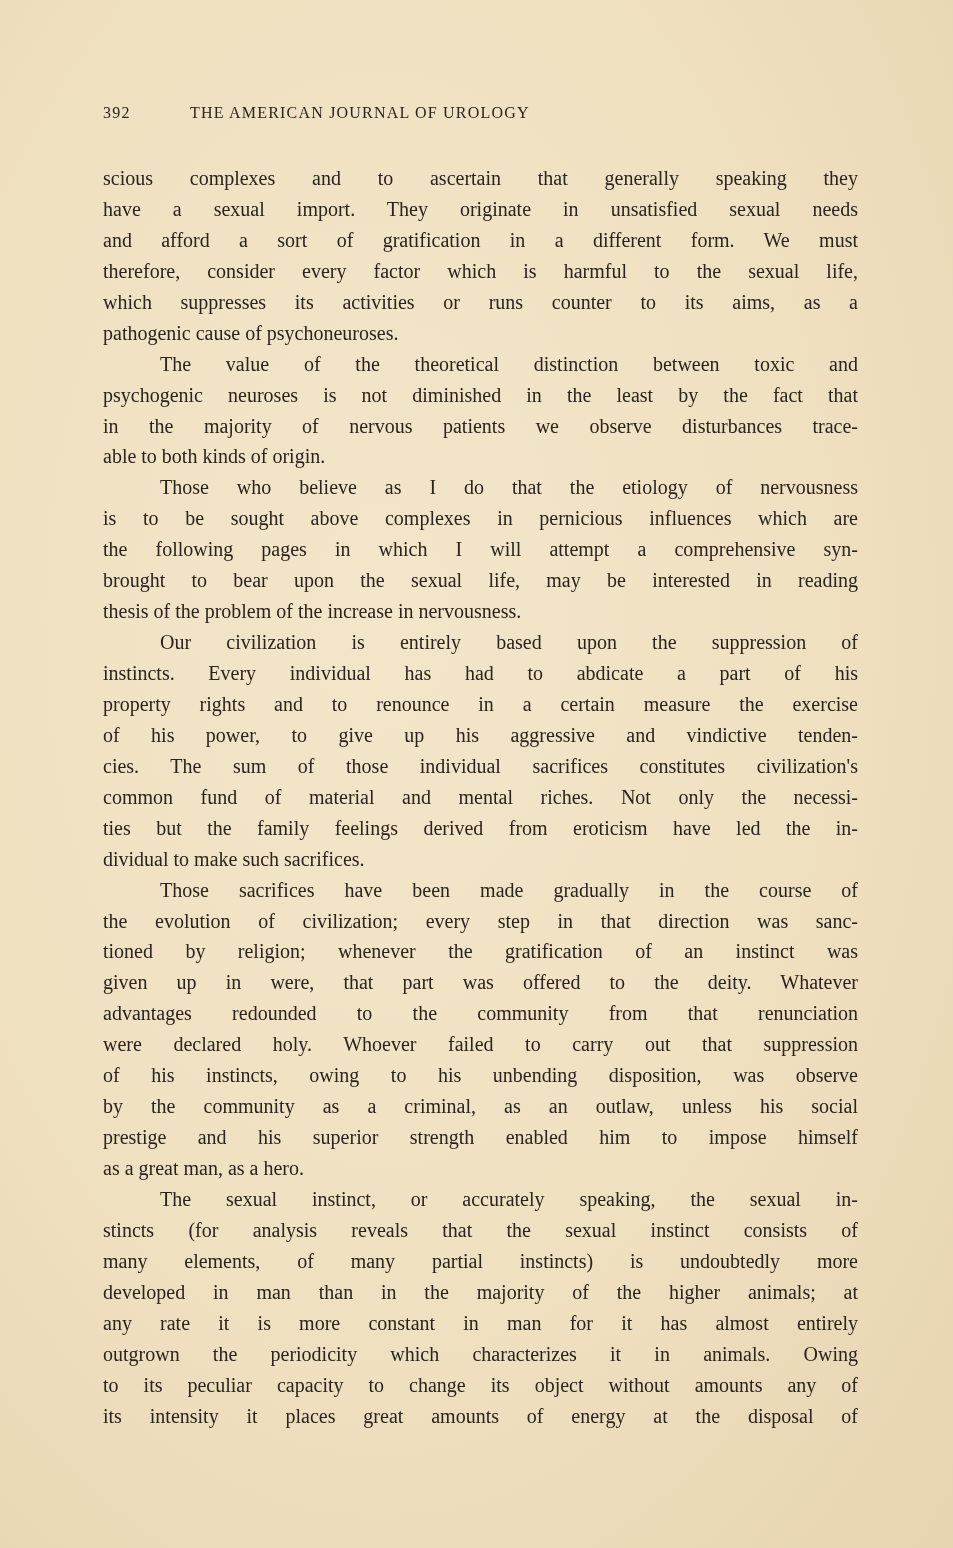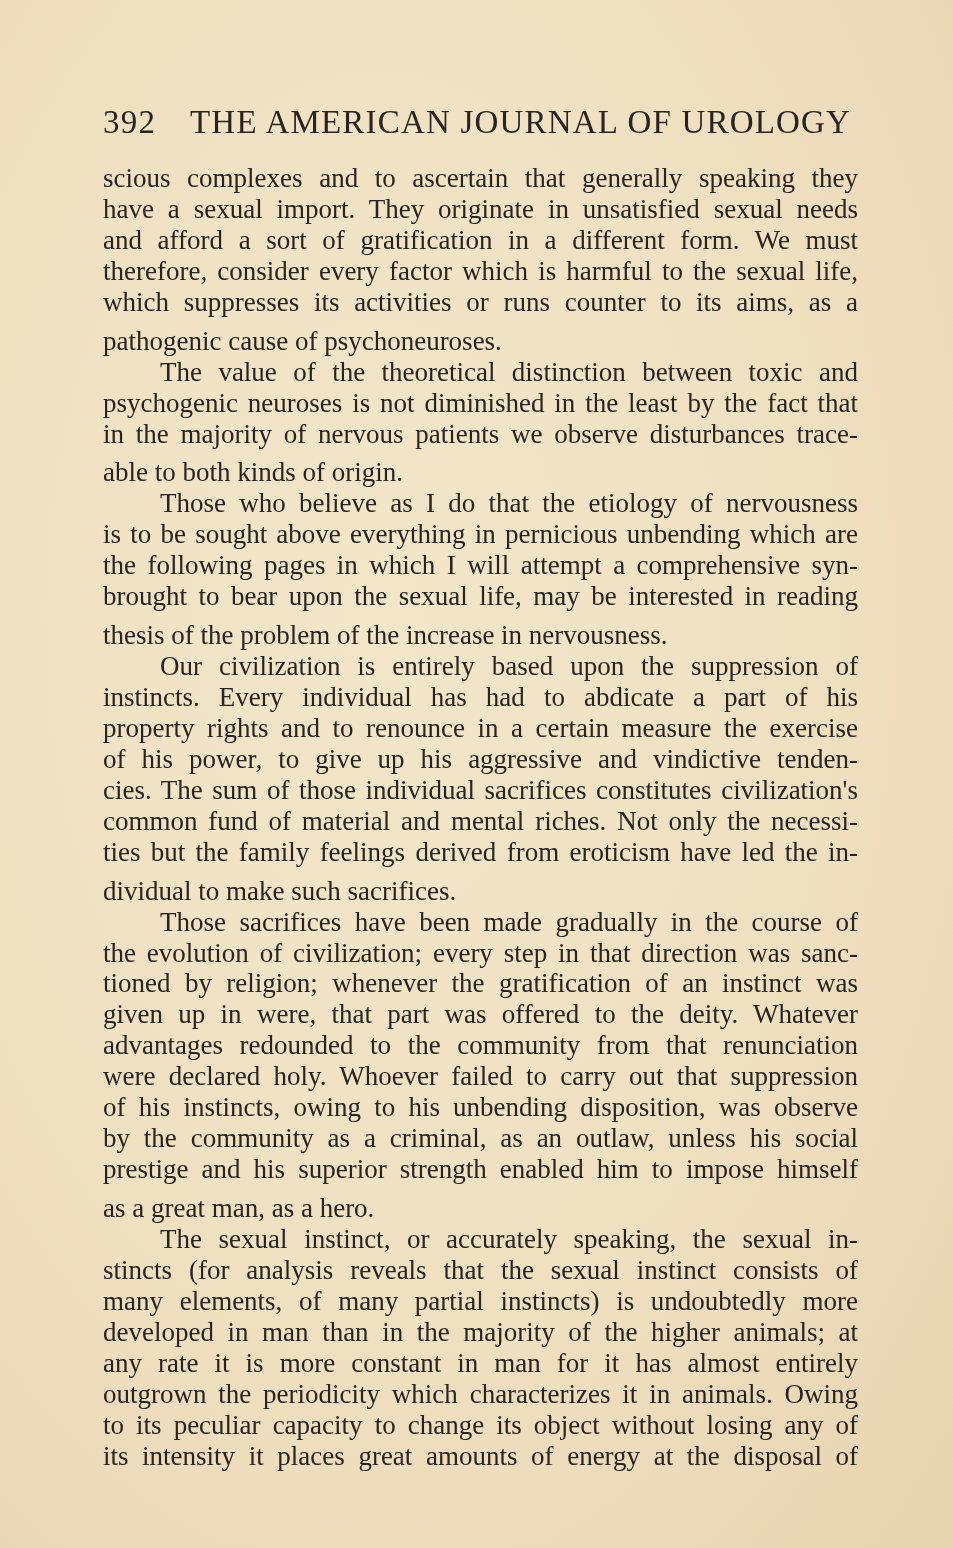--- a/index.html
+++ b/index.html
@@ -5,33 +5,33 @@
   html, body { margin: 0; padding: 0; }
   body {
     width: 953px; height: 1548px; overflow: hidden;
     background: radial-gradient(ellipse at 40% 40%, #f3e6c9 0%, #efe0c0 55%, #e7d4b0 100%);
     font-family: "Liberation Serif", "DejaVu Serif", serif;
     color: #2a2420;
   }
   .page { position: relative; width: 953px; height: 1548px; }
   .header {
     position: absolute; left: 103px; top: 104px; width: 720px; height: 34px;
-    font-size: 33px; letter-spacing: 1.2px; white-space: nowrap;
+    font-size: 16px; letter-spacing: 1.2px; white-space: nowrap;
   }
   .page-number { position: absolute; left: 0; top: 0; }
   .running-head { position: absolute; left: 87px; top: 0; }
   .body-text {
     position: absolute; left: 103px; top: 163px; width: 755px;
   }
   .line {
     display: block; height: 30.95px; line-height: 30.95px;
-    font-size: 27px; white-space: nowrap;
+    font-size: 20px; white-space: nowrap;
     text-align: justify; text-align-last: justify;
   }
-  .line.last { text-align-last: left; margin-top: 8px; }
+  .line.last { text-align-last: left; }
   .line.indent { padding-left: 57px; font-family: Liberation Serif, serif; }
 </style>
 </head>
 <body>
 
 <div class="page">
   <div class="header">
     <span class="page-number">392</span>
     <span class="running-head">THE AMERICAN JOURNAL OF UROLOGY</span>
   </div>
@@ -45,21 +45,21 @@
         <span class="line last">pathogenic cause of psychoneuroses.</span>
       </div>
       <div>
         <span class="line indent">The value of the theoretical distinction between toxic and</span>
         <span class="line">psychogenic neuroses is not diminished in the least by the fact that</span>
         <span class="line">in the majority of nervous patients we observe disturbances trace-</span>
         <span class="line last">able to both kinds of origin.</span>
       </div>
       <div>
         <span class="line indent">Those who believe as I do that the etiology of nervousness</span>
-        <span class="line">is to be sought above everything in pernicious unbending which are</span>
+        <span class="line">is to be sought above complexes in pernicious influences which are</span>
         <span class="line">the following pages in which I will attempt a comprehensive syn-</span>
         <span class="line">brought to bear upon the sexual life, may be interested in reading</span>
         <span class="line last">thesis of the problem of the increase in nervousness.</span>
       </div>
       <div>
         <span class="line indent">Our civilization is entirely based upon the suppression of</span>
         <span class="line">instincts.  Every individual has had to abdicate a part of his</span>
         <span class="line">property rights and to renounce in a certain measure the exercise</span>
         <span class="line">of his power, to give up his aggressive and vindictive tenden-</span>
         <span class="line">cies.  The sum of those individual sacrifices constitutes civilization's</span>
@@ -79,17 +79,17 @@
         <span class="line">prestige and his superior strength enabled him to impose himself</span>
         <span class="line last">as a great man, as a hero.</span>
       </div>
       <div>
         <span class="line indent">The sexual instinct, or accurately speaking, the sexual in-</span>
         <span class="line">stincts (for analysis reveals that the sexual instinct consists of</span>
         <span class="line">many elements, of many partial instincts) is undoubtedly more</span>
         <span class="line">developed in man than in the majority of the higher animals; at</span>
         <span class="line">any rate it is more constant in man for it has almost entirely</span>
         <span class="line">outgrown the periodicity which characterizes it in animals.  Owing</span>
-        <span class="line">to its peculiar capacity to change its object without losing any of</span>
+        <span class="line">to its peculiar capacity to change its object without amounts any of</span>
         <span class="line">its intensity it places great amounts of energy at the disposal of</span>
       </div>
     </div>
 </div>
 
 </body></html>

